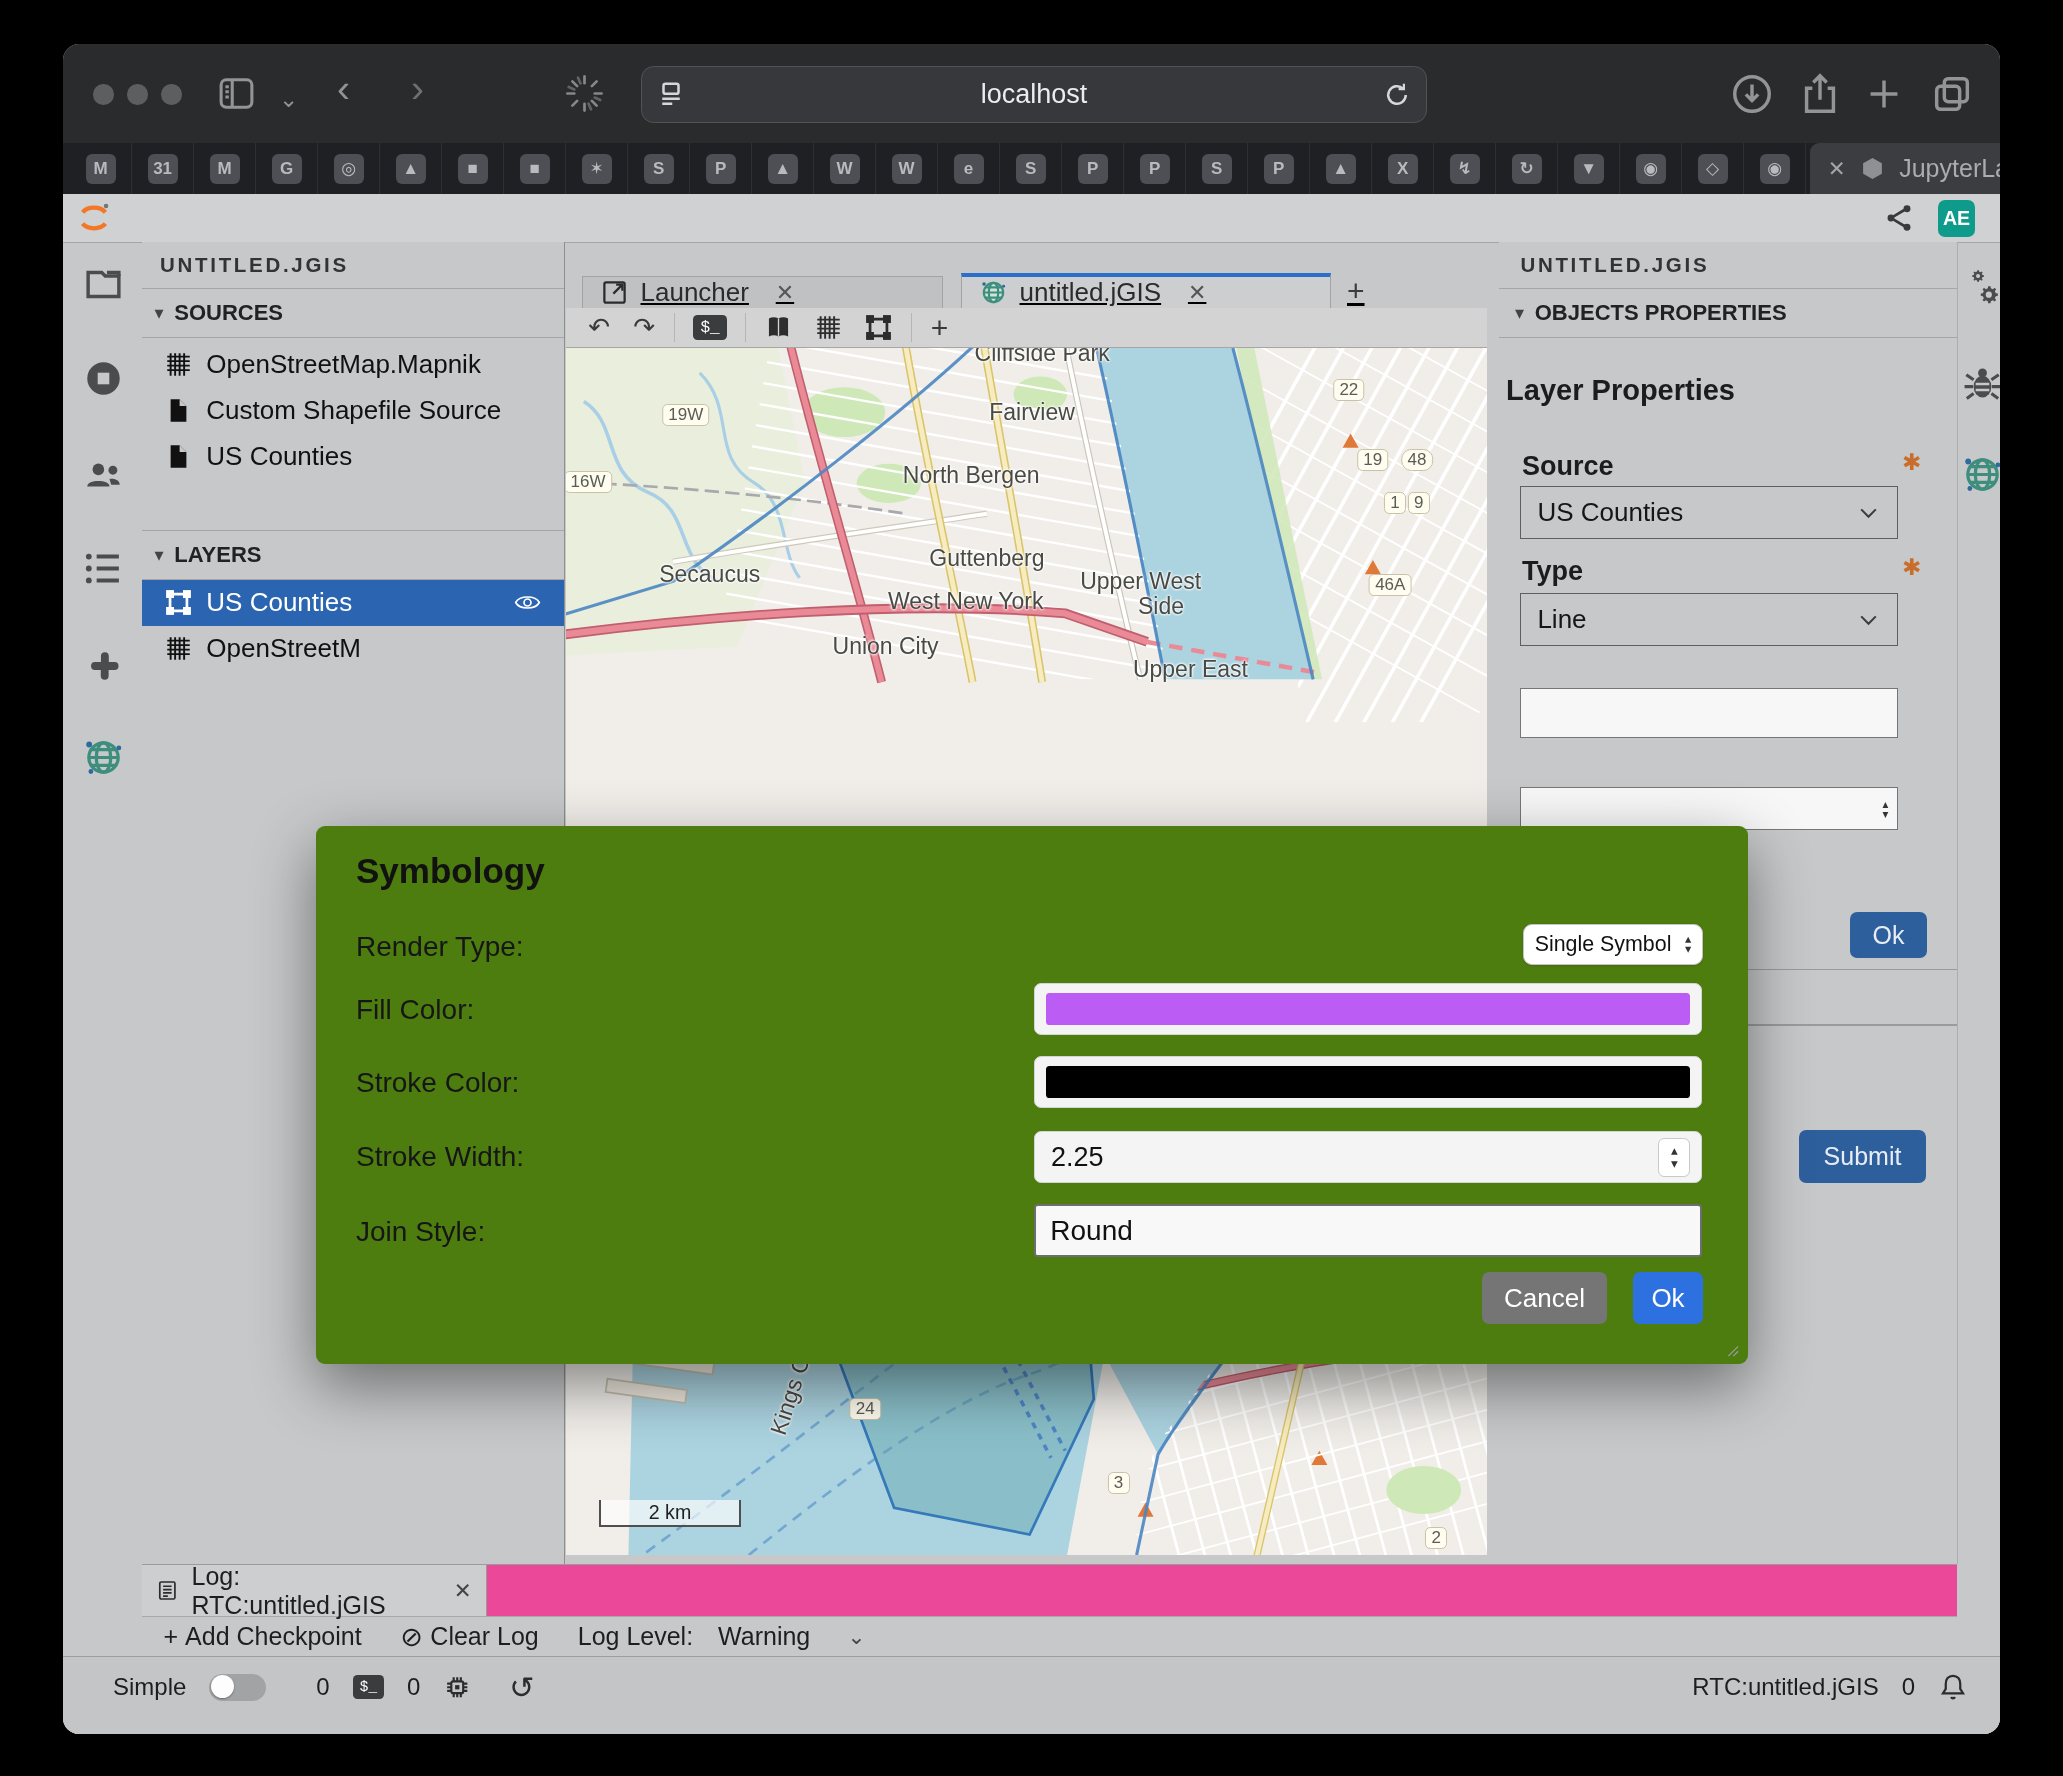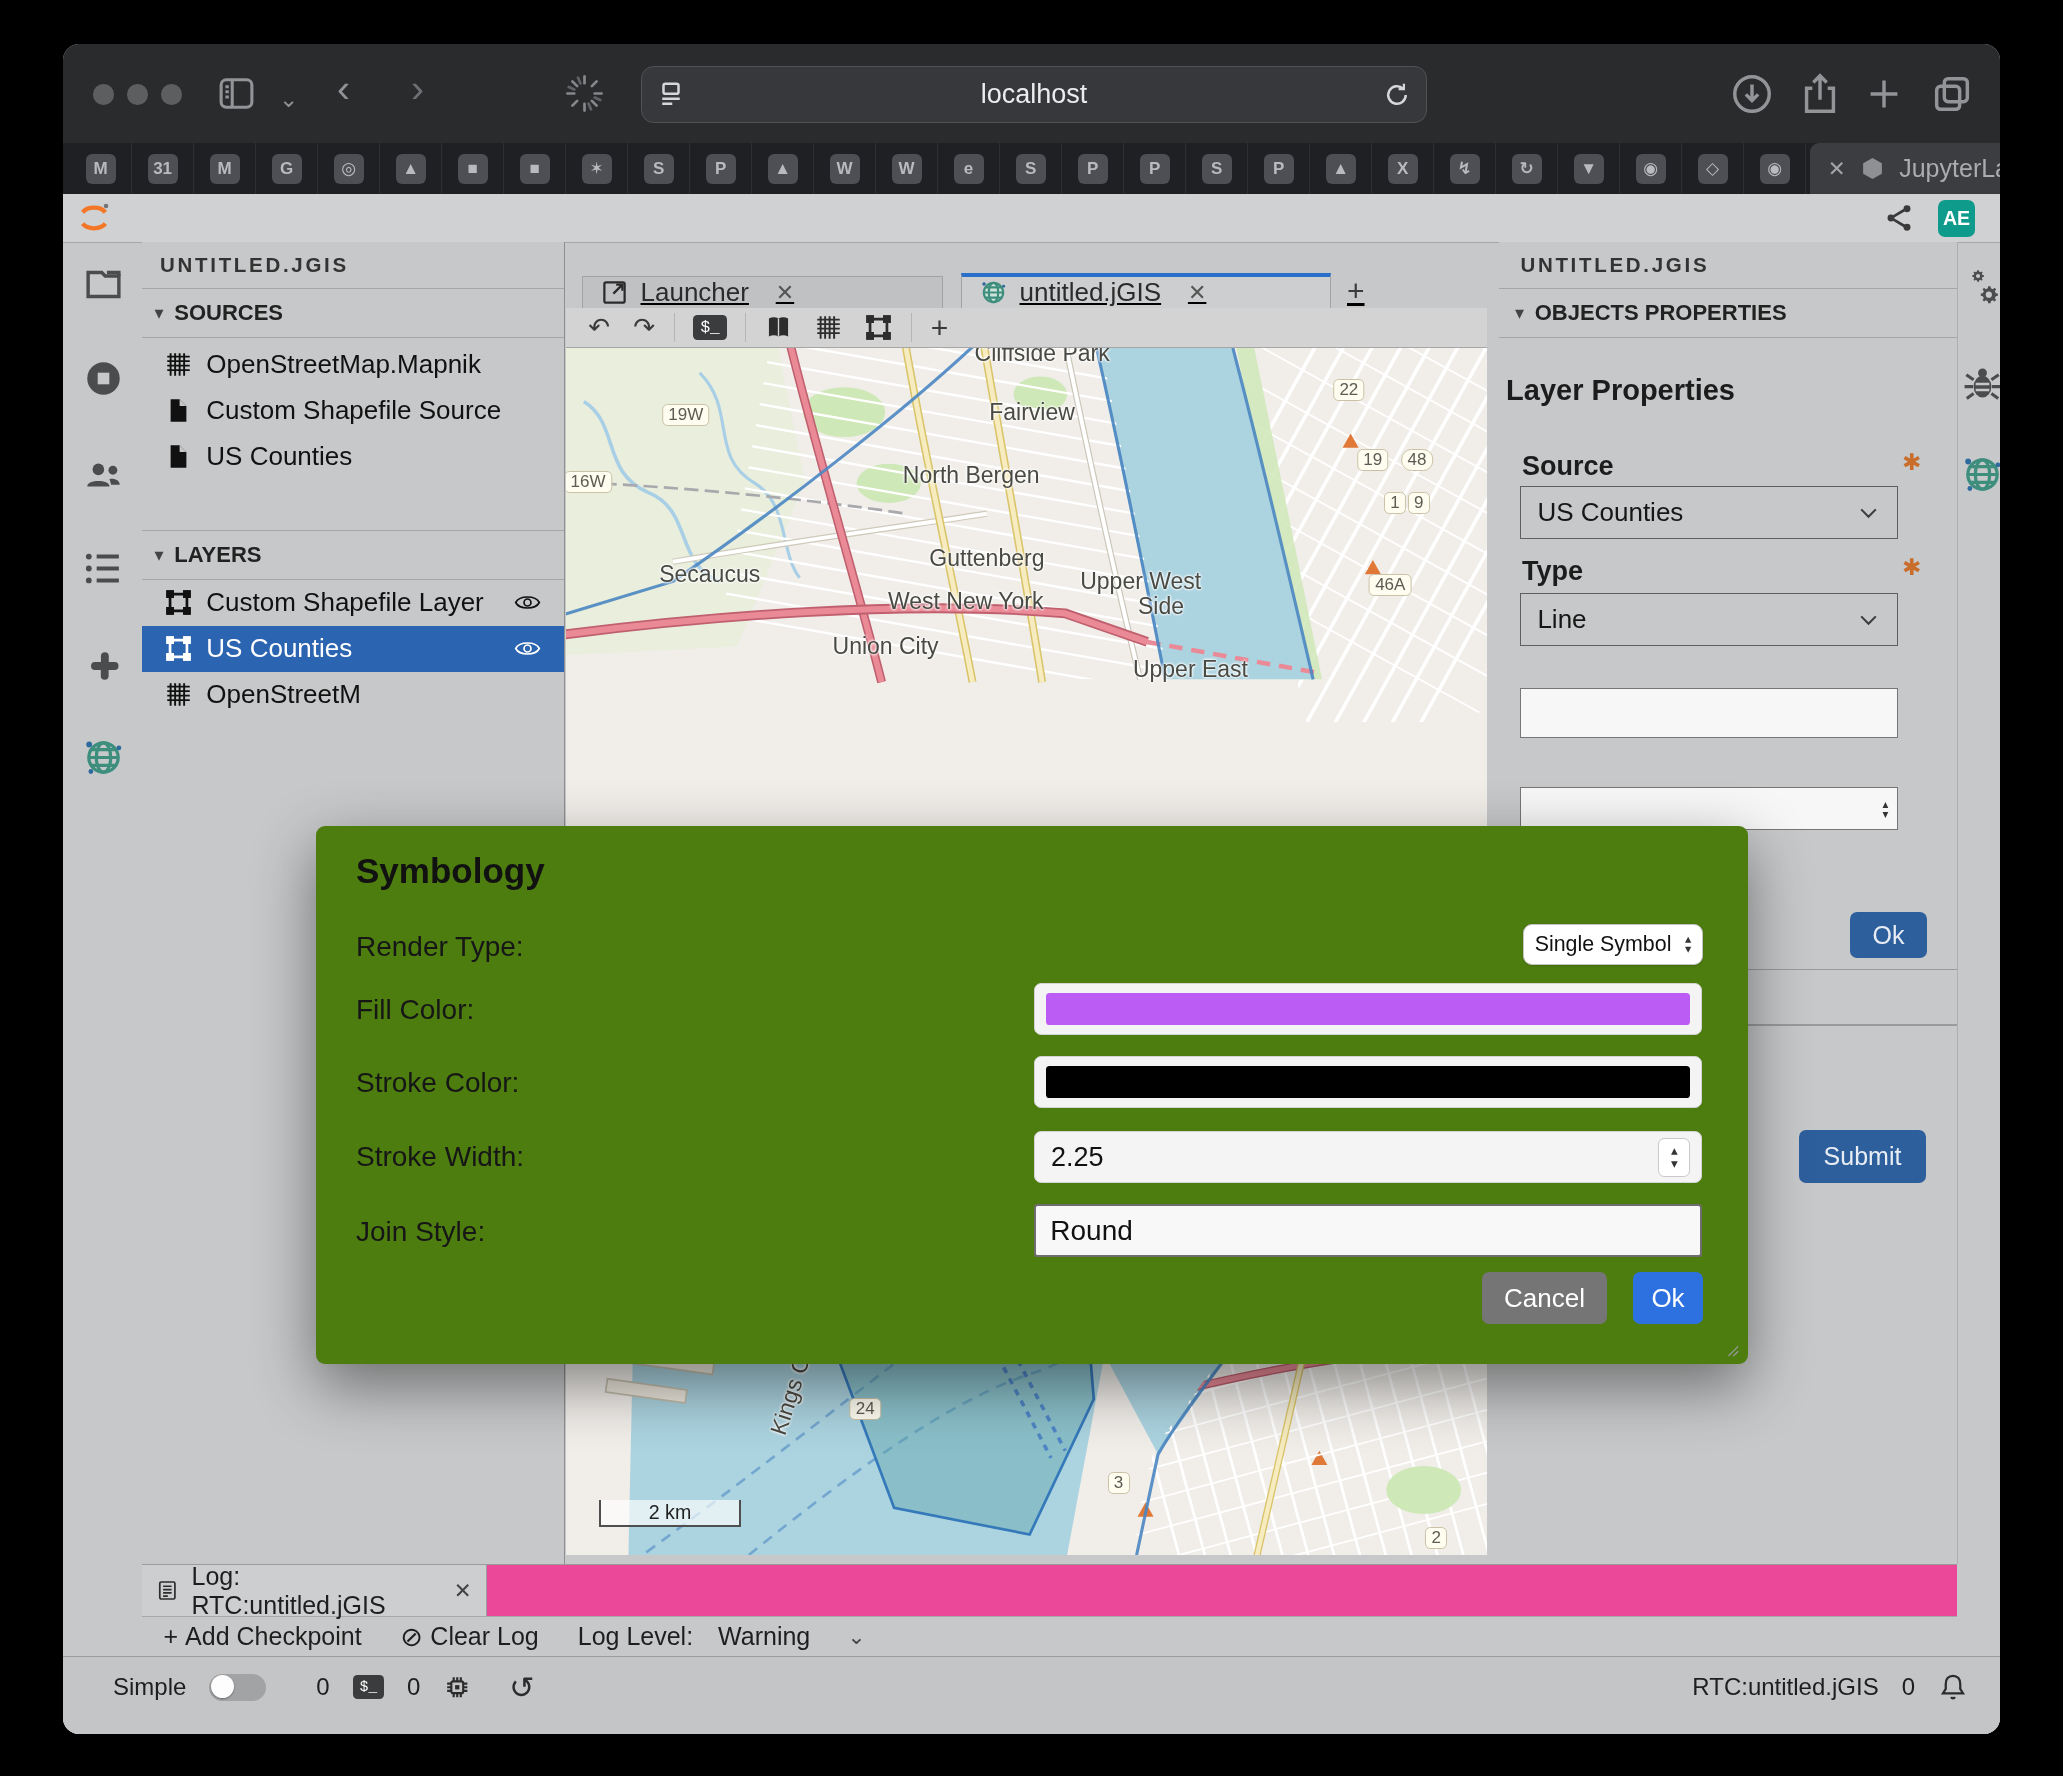--- a/index.html
+++ b/index.html
@@ -409,34 +409,20 @@
                 <path d="M5 2h8l6 6v14H5z" fill="currentColor"></path>
                 <path d="M13 2l6 6h-6z" fill="#c7c8c9"></path>
               </svg>
           <span>US Counties</span>
         </div>
 
         <div class="shead" style="margin-top:50px;border-top:0.9px solid #a6a6a7">
           <span class="car">▾</span>
           <span>LAYERS</span>
         </div>
-        <div class="item">
-          <svg viewBox="0 0 24 24" fill="currentColor" stroke="currentColor">
-                <path d="M7 4.5h10M7 19.5h10M4.5 7v10M19.5 7v10" fill="none" stroke-width="2.4"></path>
-                <rect x="1.5" y="1.5" width="6" height="6"></rect>
-                <rect x="16.5" y="1.5" width="6" height="6"></rect>
-                <rect x="1.5" y="16.5" width="6" height="6"></rect>
-                <rect x="16.5" y="16.5" width="6" height="6"></rect>
-              </svg>
-          <span>Custom Shapefile Layer</span>
-          <svg class="eye" viewBox="0 0 24 24" width="27" height="27" fill="none" stroke="currentColor" stroke-width="1.5">
-                <path d="M1.5 12C5 5.5 19 5.5 22.5 12 19 18.5 5 18.5 1.5 12Z"></path>
-                <circle cx="12" cy="12" r="3.1"></circle>
-              </svg>
-        </div>
         <div class="item sel">
           <svg viewBox="0 0 24 24" fill="currentColor" stroke="currentColor">
                 <path d="M7 4.5h10M7 19.5h10M4.5 7v10M19.5 7v10" fill="none" stroke-width="2.4"></path>
                 <rect x="1.5" y="1.5" width="6" height="6"></rect>
                 <rect x="16.5" y="1.5" width="6" height="6"></rect>
                 <rect x="1.5" y="16.5" width="6" height="6"></rect>
                 <rect x="16.5" y="16.5" width="6" height="6"></rect>
               </svg>
           <span>US Counties</span>
           <svg class="eye" viewBox="0 0 24 24" width="27" height="27" fill="none" stroke="currentColor" stroke-width="1.5">

